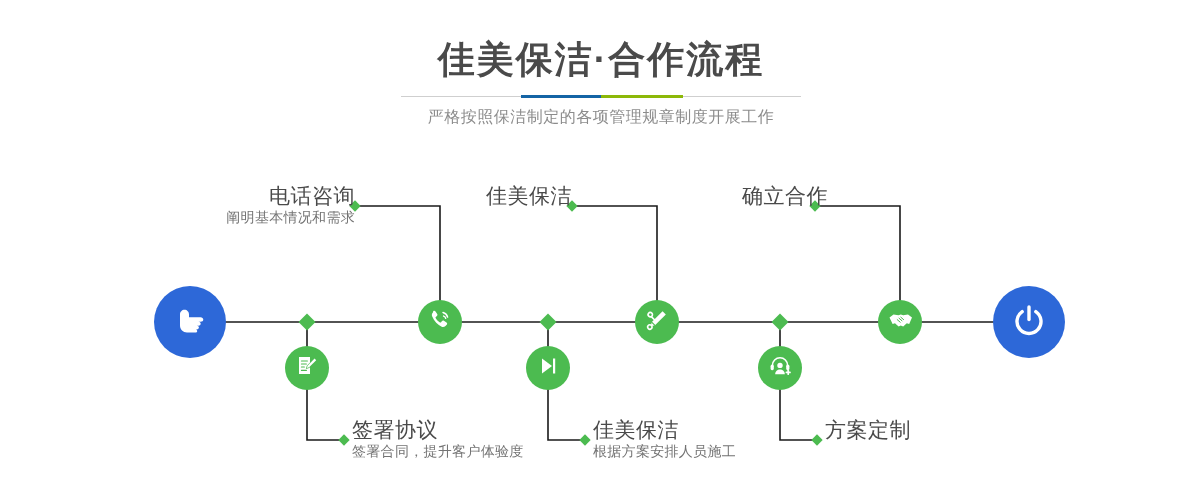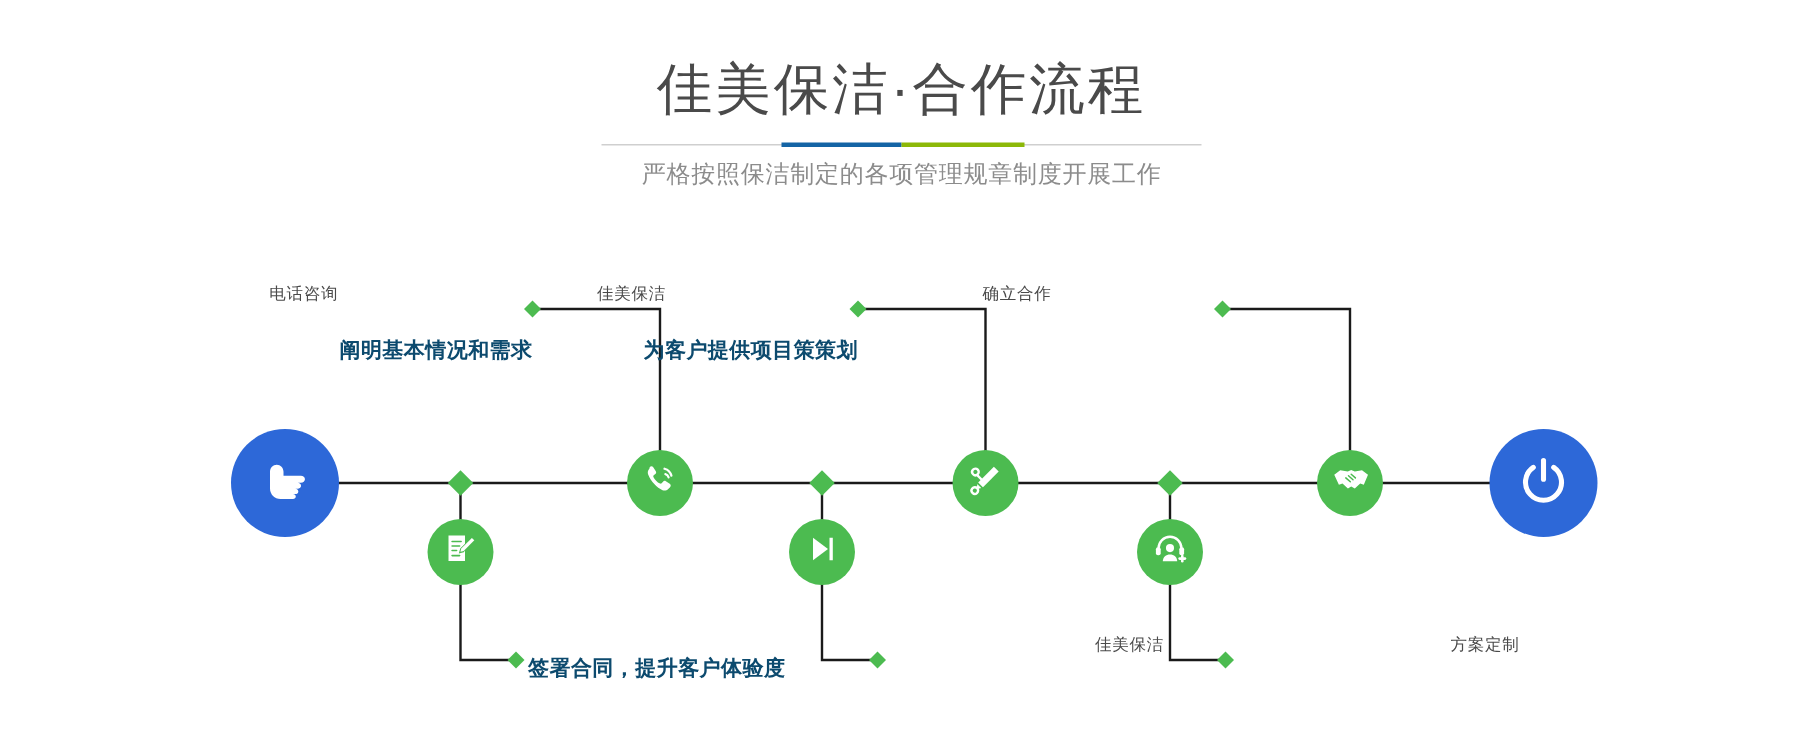--- a/index.html
+++ b/index.html
@@ -26,21 +26,21 @@
   .page-title {
     position: absolute;
     left: 0;
     top: 38px;
     width: 1202px;
     text-align: center;
     font-size: 37px;
     line-height: 44px;
     letter-spacing: 2px;
     color: #4a4a4a;
-    font-weight: 400;
+    font-weight: 700;
     white-space: nowrap;
   }
   .divider {
     position: absolute;
     left: 401px;
     top: 95px;
     width: 400px;
     height: 3px;
   }
   .divider .rule {
@@ -116,33 +116,31 @@
     display: flex;
     align-items: center;
     justify-content: center;
   }
 
   .label-block {
     position: absolute;
     white-space: nowrap;
   }
   .label-block .label-title {
-    font-size: 11px;
+    font-size: 21px;
     line-height: 22px;
     color: #4a4a4a;
     letter-spacing: 0.5px;
-    text-align: center;
   }
   .label-block .label-desc {
     font-size: 14px;
     line-height: 20px;
-    color: #0c4a6e;
+    color: #737373;
     letter-spacing: 0.3px;
-    margin-top: 16px;
-    font-weight: bold;
+    margin-top: 0;
   }
   .label-block.align-right { text-align: right; }
   .label-block.align-left  { text-align: left; }
 </style>
 </head>
 <body>
 
 <div class="header">
   <div class="page-title">佳美保洁·合作流程</div>
 
@@ -233,49 +231,50 @@
           <line x1="7.4" y1="8" x2="13.4" y2="8"></line>
           <line x1="7.4" y1="11" x2="12.4" y2="11"></line>
           <line x1="7.4" y1="14" x2="10.4" y2="14"></line>
           <line x1="7.4" y1="17.4" x2="12.4" y2="17.4"></line>
         </g>
         <path d="M20.6 5.6l1.6 1.6-7.1 7.1-2.2 0.6 0.6-2.2z" fill="#ffffff"></path>
       </svg>
     </span>
   </div>
   <div class="label-block align-left" style="left:352px; top:269px; width:320px;">
+    <div class="label-title">签署协议</div>
     <div class="label-desc">签署合同，提升客户体验度</div>
   </div>
 
   <div class="node-circle" style="left:635px; top:150px;">
     <span>
       <svg width="26" height="26" viewBox="0 0 26 26">
         <path d="M18.6 4.2l3.2 3.2-10.8 10.8-4.2 1 1-4.2z" fill="#ffffff"></path>
         <line x1="7.4" y1="14.8" x2="11.2" y2="18.6" stroke="#4cbb50" stroke-width="1.1"></line>
         <path d="M4.6 6.2a2.2 2.2 0 1 1 3.1 3.1 2.2 2.2 0 0 1-3.1-3.1z" fill="none" stroke="#ffffff" stroke-width="1.6"></path>
         <path d="M7.3 9.6l3.4 3.4" stroke="#ffffff" stroke-width="1.6" stroke-linecap="round"></path>
         <path d="M4.2 18.6a2.2 2.2 0 1 1 3.1 3.1 2.2 2.2 0 0 1-3.1-3.1z" fill="none" stroke="#ffffff" stroke-width="1.6"></path>
       </svg>
     </span>
   </div>
   <div class="label-block align-right" style="left:270px; top:35px; width:302px;">
     <div class="label-title">佳美保洁</div>
-    <div class="label-desc">为客户提供项目策策划</div>
   </div>
 
   <div class="node-circle" style="left:526px; top:196px;">
     <span>
       <svg width="26" height="26" viewBox="0 0 26 26">
         <path d="M7 5.5l10 7.5-10 7.5z" fill="#ffffff"></path>
         <rect x="18" y="5.5" width="2.2" height="15" fill="#ffffff"></rect>
       </svg>
     </span>
   </div>
   <div class="label-block align-left" style="left:593px; top:269px; width:320px;">
     <div class="label-title">佳美保洁</div>
+    <div class="label-desc">根据方案安排人员施工</div>
   </div>
 
   <div class="node-circle" style="left:878px; top:150px;">
     <span>
       <svg width="27" height="27" viewBox="0 0 27 27">
         <path d="M2.5 10.5l4-3 5 0.8 2.3-0.9 2.4 0.9 4.8-0.8 4 3-2.8 6.6-2.4-0.8-3.6 3.3-2.4-1.2-2.2 1.2-3.6-3.3-2.4 0.8z" fill="#ffffff"></path>
         <g stroke="#4cbb50" stroke-width="1" stroke-linecap="round">
           <line x1="10.2" y1="12.6" x2="13.2" y2="15.2"></line>
           <line x1="12.0" y1="11.2" x2="15.0" y2="13.8"></line>
           <line x1="13.8" y1="10.2" x2="16.6" y2="12.6"></line>

